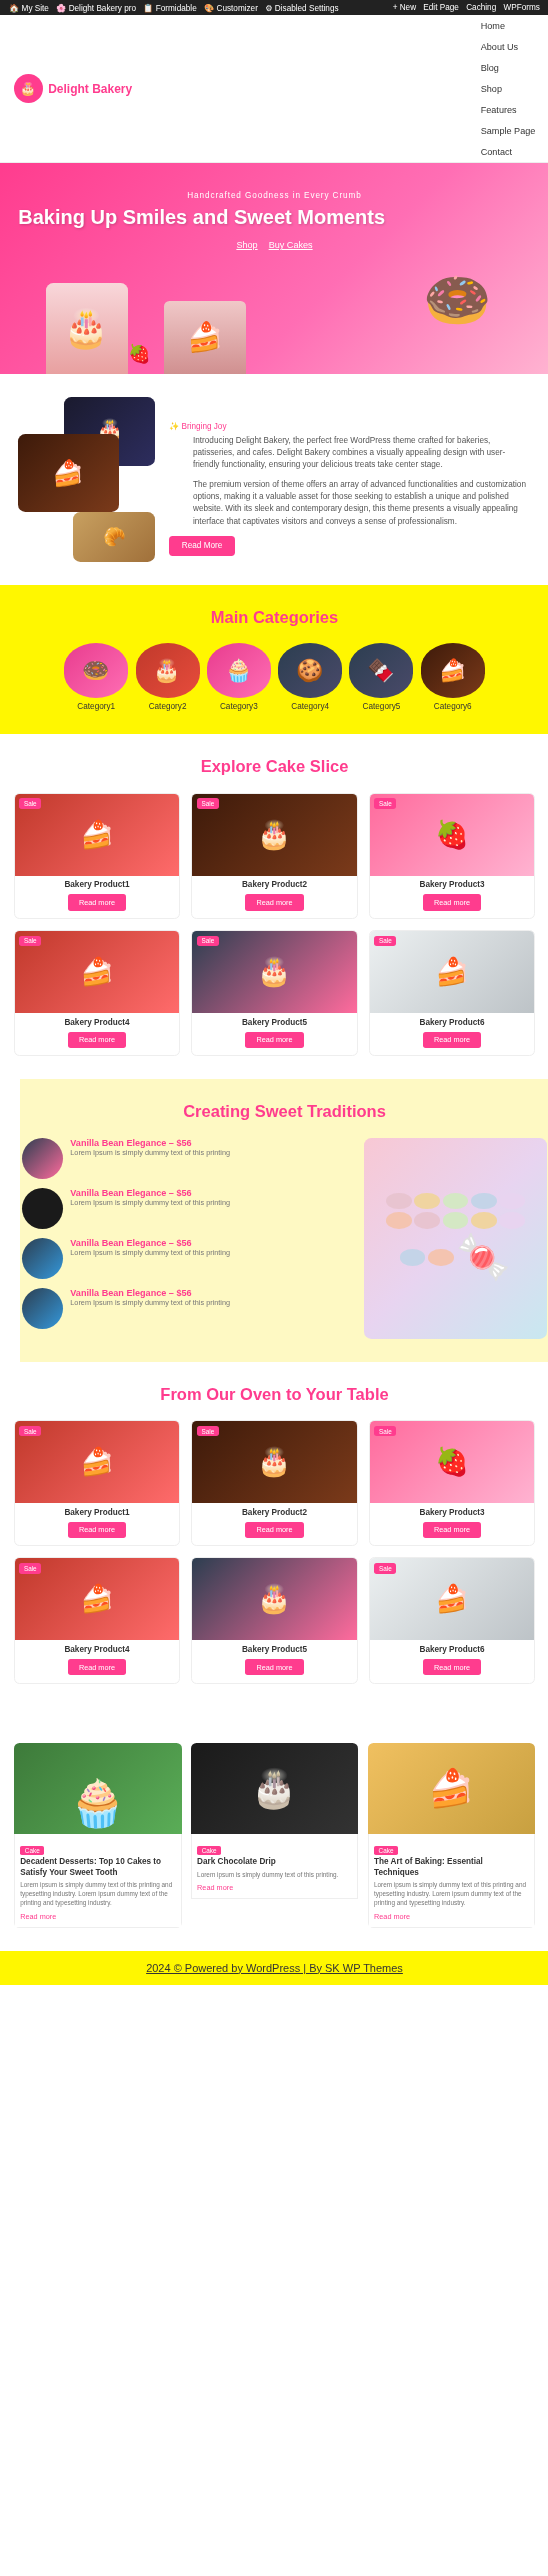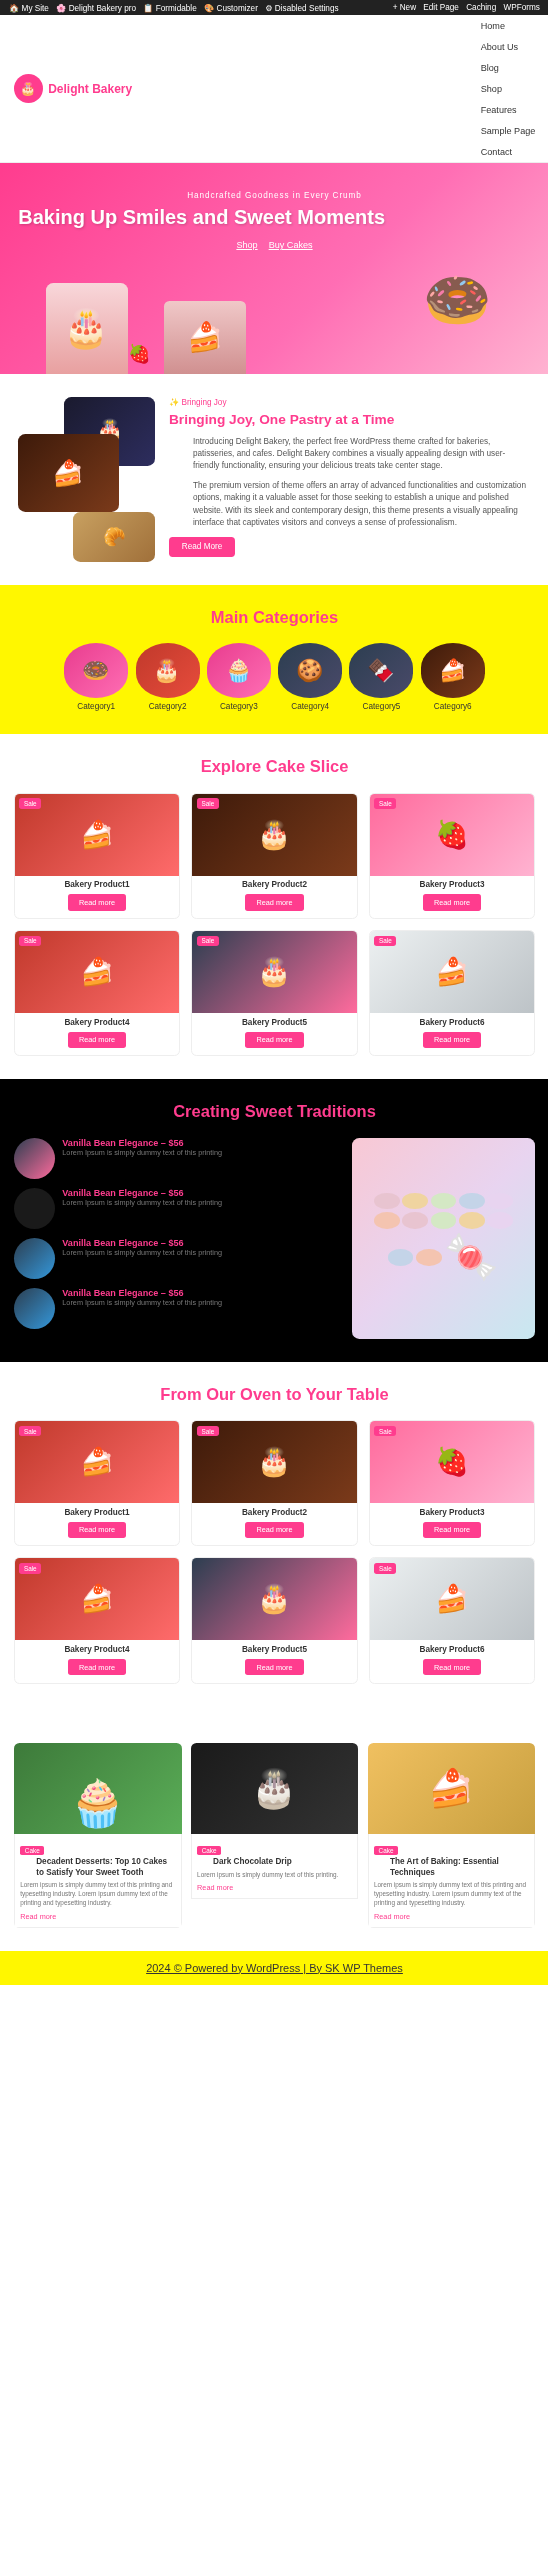--- a/index.html
+++ b/index.html
@@ -23,21 +23,21 @@
     .hero-subtitle { color: #fff; font-size: 8.2px; text-align: center; margin-bottom: 5.5px; letter-spacing: 0.9px; }
     .hero-title { color: #fff; font-size: 20px; font-weight: bold; line-height: 1.2; margin-bottom: 11px; text-shadow: 0.9px 0.9px 2.7px rgba(0,0,0,0.2); }
     .hero-btns { display: flex; gap: 11px; justify-content: center; margin-bottom: 13.7px; }
     .hero-btns a { font-size: 9.1px; color: #fff; text-decoration: underline; }
     .hero-images { display: flex; justify-content: center; gap: 9.1px; position: relative; }
 
     
     .about-section { padding: 23px 18.3px; background: #fff; }
     .about-inner { display: flex; gap: 13.7px; align-items: flex-start; }
     .about-content { flex: 1; }
-    .about-tag { color: #ff3c8e; font-size: 8.2px; margin-bottom: 3.7px; }
+    .about-tag { color: #ff3c8e; font-size: 8.2px; margin-bottom: 3.7px; margin-top: 24px; }
     .about-title { color: #ff3c8e; font-size: 13.7px; font-weight: bold; margin-bottom: 7.3px; line-height: 1.3; }
     .about-desc { font-size: 8.2px; color: #555; line-height: 1.5; margin-bottom: 7.3px; margin-left: 24px; }
     .btn-pink { background: #ff3c8e; color: #fff; border: none; padding: 5.5px 12.8px; border-radius: 3.7px; font-size: 8.2px; cursor: pointer; }
 
     
     .categories-section { background: #fff700; padding: 23px 13.7px; text-align: center; }
     .section-title { font-size: 16.5px; font-weight: bold; color: #ff3c8e; margin-bottom: 16.5px; }
     .cat-grid { display: flex; gap: 7.3px; justify-content: center; flex-wrap: wrap; }
     .cat-item { display: flex; flex-direction: column; align-items: center; gap: 3.7px; }
     .cat-circle { width: 64px; height: 55px; border-radius: 50% / 45%; background: #ff3c8e; display: flex; align-items: center; justify-content: center; overflow: hidden; }
@@ -58,21 +58,21 @@
     .p2 { background: linear-gradient(135deg, #3d1a0a, #7b3a1a); }
     .p3 { background: linear-gradient(135deg, #ff6b9d, #ffb3d1); }
     .p4 { background: linear-gradient(135deg, #c0392b, #ff6b6b); }
     .p5 { background: linear-gradient(135deg, #2c3e50, #ff6b9d); }
     .p6 { background: linear-gradient(135deg, #ecf0f1, #bdc3c7); }
     .sale-badge { position: absolute; top: 4.6px; left: 4.6px; background: #ff3c8e; color: #fff; font-size: 6.4px; padding: 1.8px 4.6px; border-radius: 2.7px; }
     .product-name { font-size: 8.2px; color: #333; padding: 4.6px 4.6px 2.7px; font-weight: bold; }
     .read-more-btn { background: #ff3c8e; color: #fff; border: none; padding: 3.7px 11px; border-radius: 2.7px; font-size: 7.3px; cursor: pointer; margin-bottom: 7.3px; }
 
     
-    .traditions-section { padding: 23px 14px; background: #000000; }
+    .traditions-section { padding: 23px 2px; background: #fef9c3; margin-left: 20px; }
     .traditions-section .section-title { color: #ff3c8e; }
     .traditions-inner { display: flex; gap: 13.7px; }
     .traditions-list { flex: 1; display: flex; flex-direction: column; gap: 9.1px; }
     .tradition-item { display: flex; gap: 7.3px; align-items: flex-start; }
     .trad-img { width: 41px; height: 41px; border-radius: 50%; overflow: hidden; flex-shrink: 0; }
     .trad-img.t1 { background: linear-gradient(135deg, #2c3e50, #ff6b9d); }
     .trad-img.t2 { background: #1a1a1a; }
     .trad-img.t3 { background: linear-gradient(135deg, #2c3e50, #3498db); }
     .trad-img.t4 { background: linear-gradient(135deg, #2c3e50, #3498db); }
     .trad-content { flex: 1; }
@@ -87,21 +87,21 @@
     
     .reads-section { padding: 23px 13.7px; background: #fff; text-align: center; }
     .reads-grid { display: grid; grid-template-columns: repeat(3, 1fr); gap: 9.1px; margin-top: 13.7px; }
     .read-card { border-radius: 5.5px; overflow: hidden; }
     .read-img { width: 100%; height: 91px; }
     .read-img.r1 { background: linear-gradient(135deg, #3d7a3a, #5aad57); }
     .read-img.r2 { background: linear-gradient(135deg, #1a1a1a, #333); }
     .read-img.r3 { background: linear-gradient(135deg, #f0c060, #c8a040); }
     .read-meta { padding: 5.5px; background: #fff; text-align: left; border: 0.9px solid #eee; border-top: none; }
     .read-category { font-size: 6.4px; background: #ff3c8e; color: #fff; padding: 0.9px 4.6px; border-radius: 1.8px; display: inline-block; margin-bottom: 2.7px; }
-    .read-title { font-size: 8.2px; font-weight: bold; color: #333; line-height: 1.3; margin-bottom: 2.7px; margin-left: 16px; }
+    .read-title { font-size: 8.2px; font-weight: bold; color: #333; line-height: 1.3; margin-bottom: 2.7px; }
     .read-desc { font-size: 6.4px; color: #777; line-height: 1.4; }
     .read-more-link { color: #ff3c8e; font-size: 7.3px; text-decoration: none; display: block; margin-top: 3.7px; }
 
     
     .footer { background: #fff700; padding: 11px; text-align: center; }
     .footer-text { font-size: 11px; color: #333; text-decoration: underline; }
     .macaron-circles { display: flex; flex-wrap: wrap; gap: 2.7px; padding: 9.1px; justify-content: center; align-items: center; }
     .mc { width: 25.6px; height: 16.5px; border-radius: 50%; }
     .mc1 { background: #e8c4d0; }
     .mc2 { background: #f0d4a0; }
@@ -172,21 +172,20 @@
 
 <div class="about-section">
   <div class="about-inner">
     <div style="position:relative;width:137px;min-height:165px;flex-shrink:0;">
       <div class="aimg-top">🎂</div>
       <div class="aimg-main">🍰</div>
       <div class="aimg-small">🥐</div>
     </div>
     <div class="about-content">
       <div class="about-tag">✨ Bringing Joy</div>
-      <div class="about-title">Bringing Joy, One Pastry at a Time</div>
       <p class="about-desc">Introducing Delight Bakery, the perfect free WordPress theme crafted for bakeries, patisseries, and cafes. Delight Bakery combines a visually appealing design with user-friendly functionality, ensuring your delicious treats take center stage.</p>
       <p class="about-desc">The premium version of theme offers an array of advanced functionalities and customization options, making it a valuable asset for those seeking to establish a unique and polished website. With its sleek and contemporary design, this theme presents a visually appealing interface that captivates visitors and conveys a sense of professionalism.</p>
       <button class="btn-pink">Read More</button>
     </div>
   </div>
 </div>
 
 <div class="categories-section">
   <div class="section-title">Main Categories</div>
   <div class="cat-grid">

